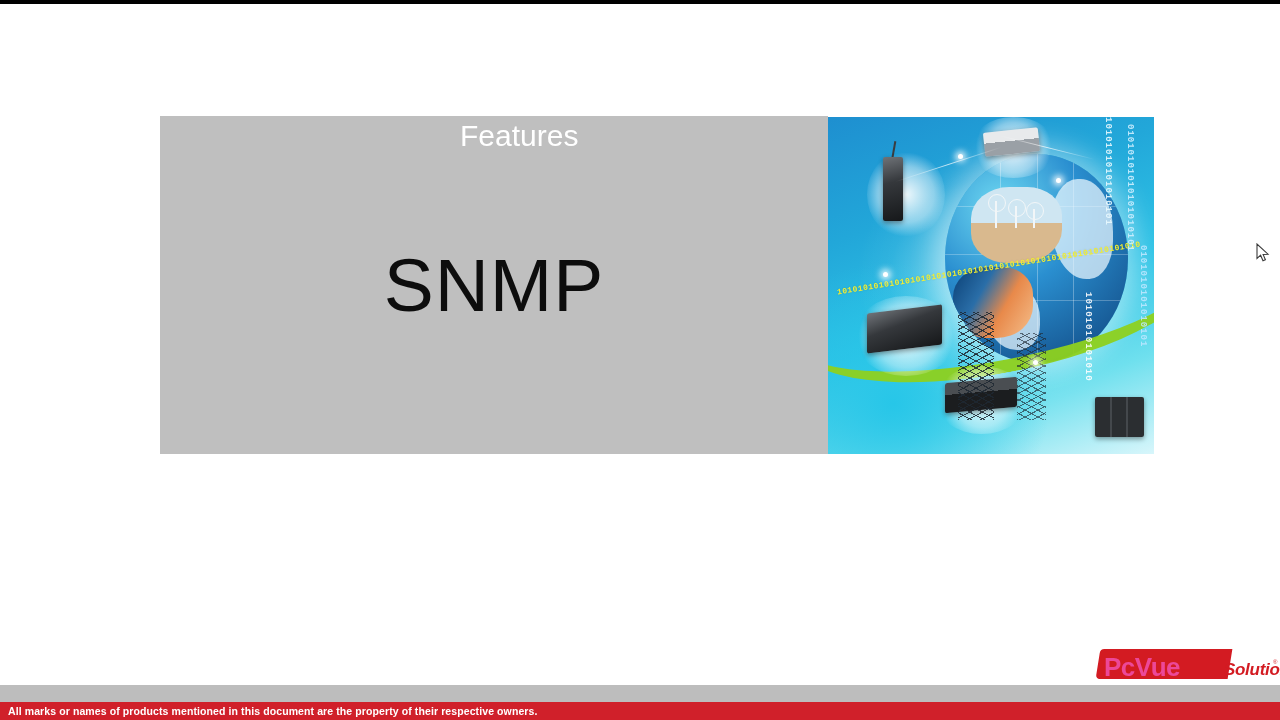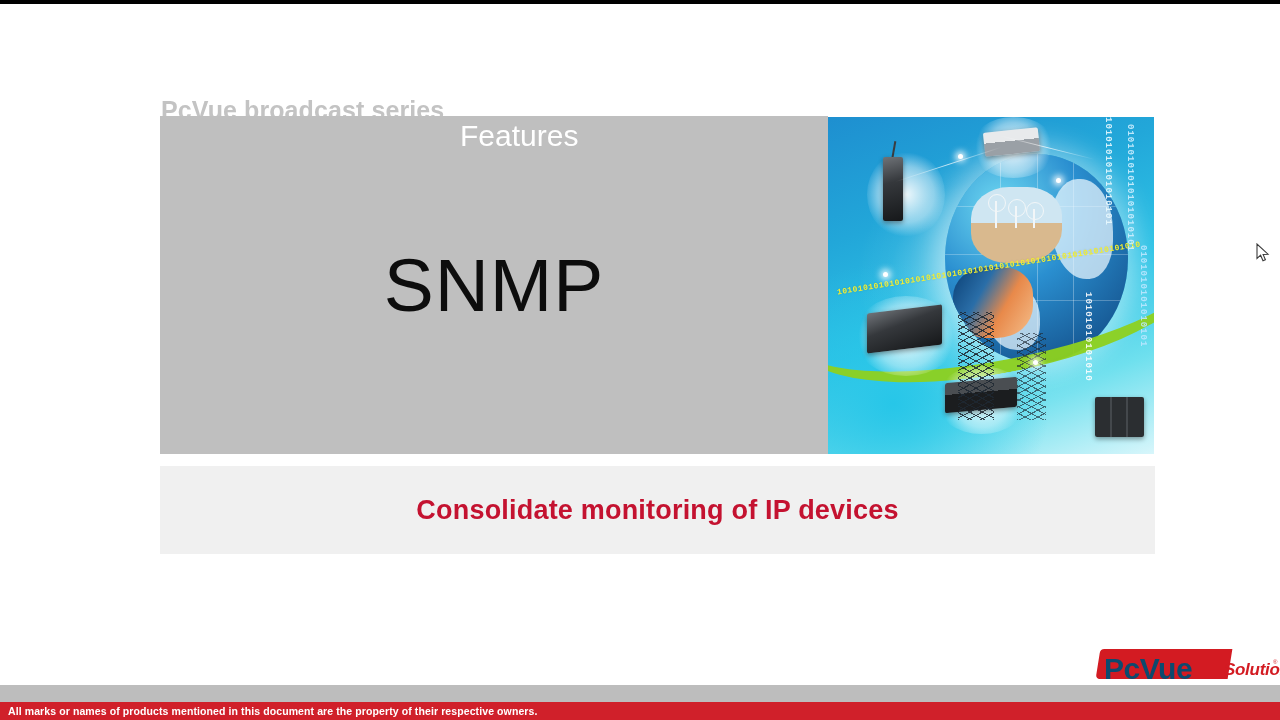--- a/index.html
+++ b/index.html
@@ -191,21 +191,21 @@
     position:absolute; left:1096px; top:640px; width:184px; height:45px;
   }
   #logo-badge {
     position:absolute; left:2px; top:5px; width:132px; height:30px;
     background:#d31b22;
     border-radius:4px 0 0 4px;
     transform:skewX(-9deg);
   }
   #logo-pcvue {
     position:absolute; left:8px; top:8px;
-    font-size:30px; font-weight:bold; color:#0c4a6e;
+    font-size:26px; font-weight:bold; color:#ec4899;
     letter-spacing:-0.5px; z-index:3;
   }
   #logo-solutions {
     position:absolute; left:128px; top:16px;
     font-size:17px; font-weight:bold; font-style:italic;
     color:#d31b22; letter-spacing:-0.3px; z-index:3;
   }
   #logo-reg {
     position:absolute; left:177px; top:15px;
     font-size:6px; color:#d31b22; z-index:3;
@@ -237,21 +237,20 @@
     position:absolute; left:1256px; top:243px; width:14px; height:20px;
   }
 </style>
 </head>
 <body>
 
 <div id="top-bar"></div>
 
 <div id="slide">
 
-  <div id="series-heading">PcVue broadcast series</div>
 
   <div id="content-block">
     <div id="features-label">Features</div>
     <div id="feature-title">SNMP</div>
   </div>
 
   <div id="illustration">
     <div id="illo-sky"></div>
 
     <div id="illo-globe">
@@ -295,23 +294,20 @@
     <div class="pylon" id="pylon-2"></div>
 
     <div class="net-line" style="left:20%;top:14%;width:34%;transform:rotate(-18deg)"></div>
     <div class="net-line" style="left:52%;top:9%;width:30%;transform:rotate(14deg)"></div>
     <div class="node-dot" style="left:40%;top:11%"></div>
     <div class="node-dot" style="left:70%;top:18%"></div>
     <div class="node-dot" style="left:63%;top:72%"></div>
     <div class="node-dot" style="left:17%;top:46%"></div>
   </div>
 
-  <div id="caption-bar">
-    <div id="caption-text">Consolidate monitoring of IP devices</div>
-  </div>
 
   <div id="logo">
     <div id="logo-badge"></div>
     <div id="logo-pcvue">PcVue</div>
     <div id="logo-solutions">Solutions</div>
     <div id="logo-reg">®</div>
     <div id="logo-tagline">
       <span>Your Independent Global </span><span class="scada">SCADA</span><span> Provider</span>
     </div>
   </div>

